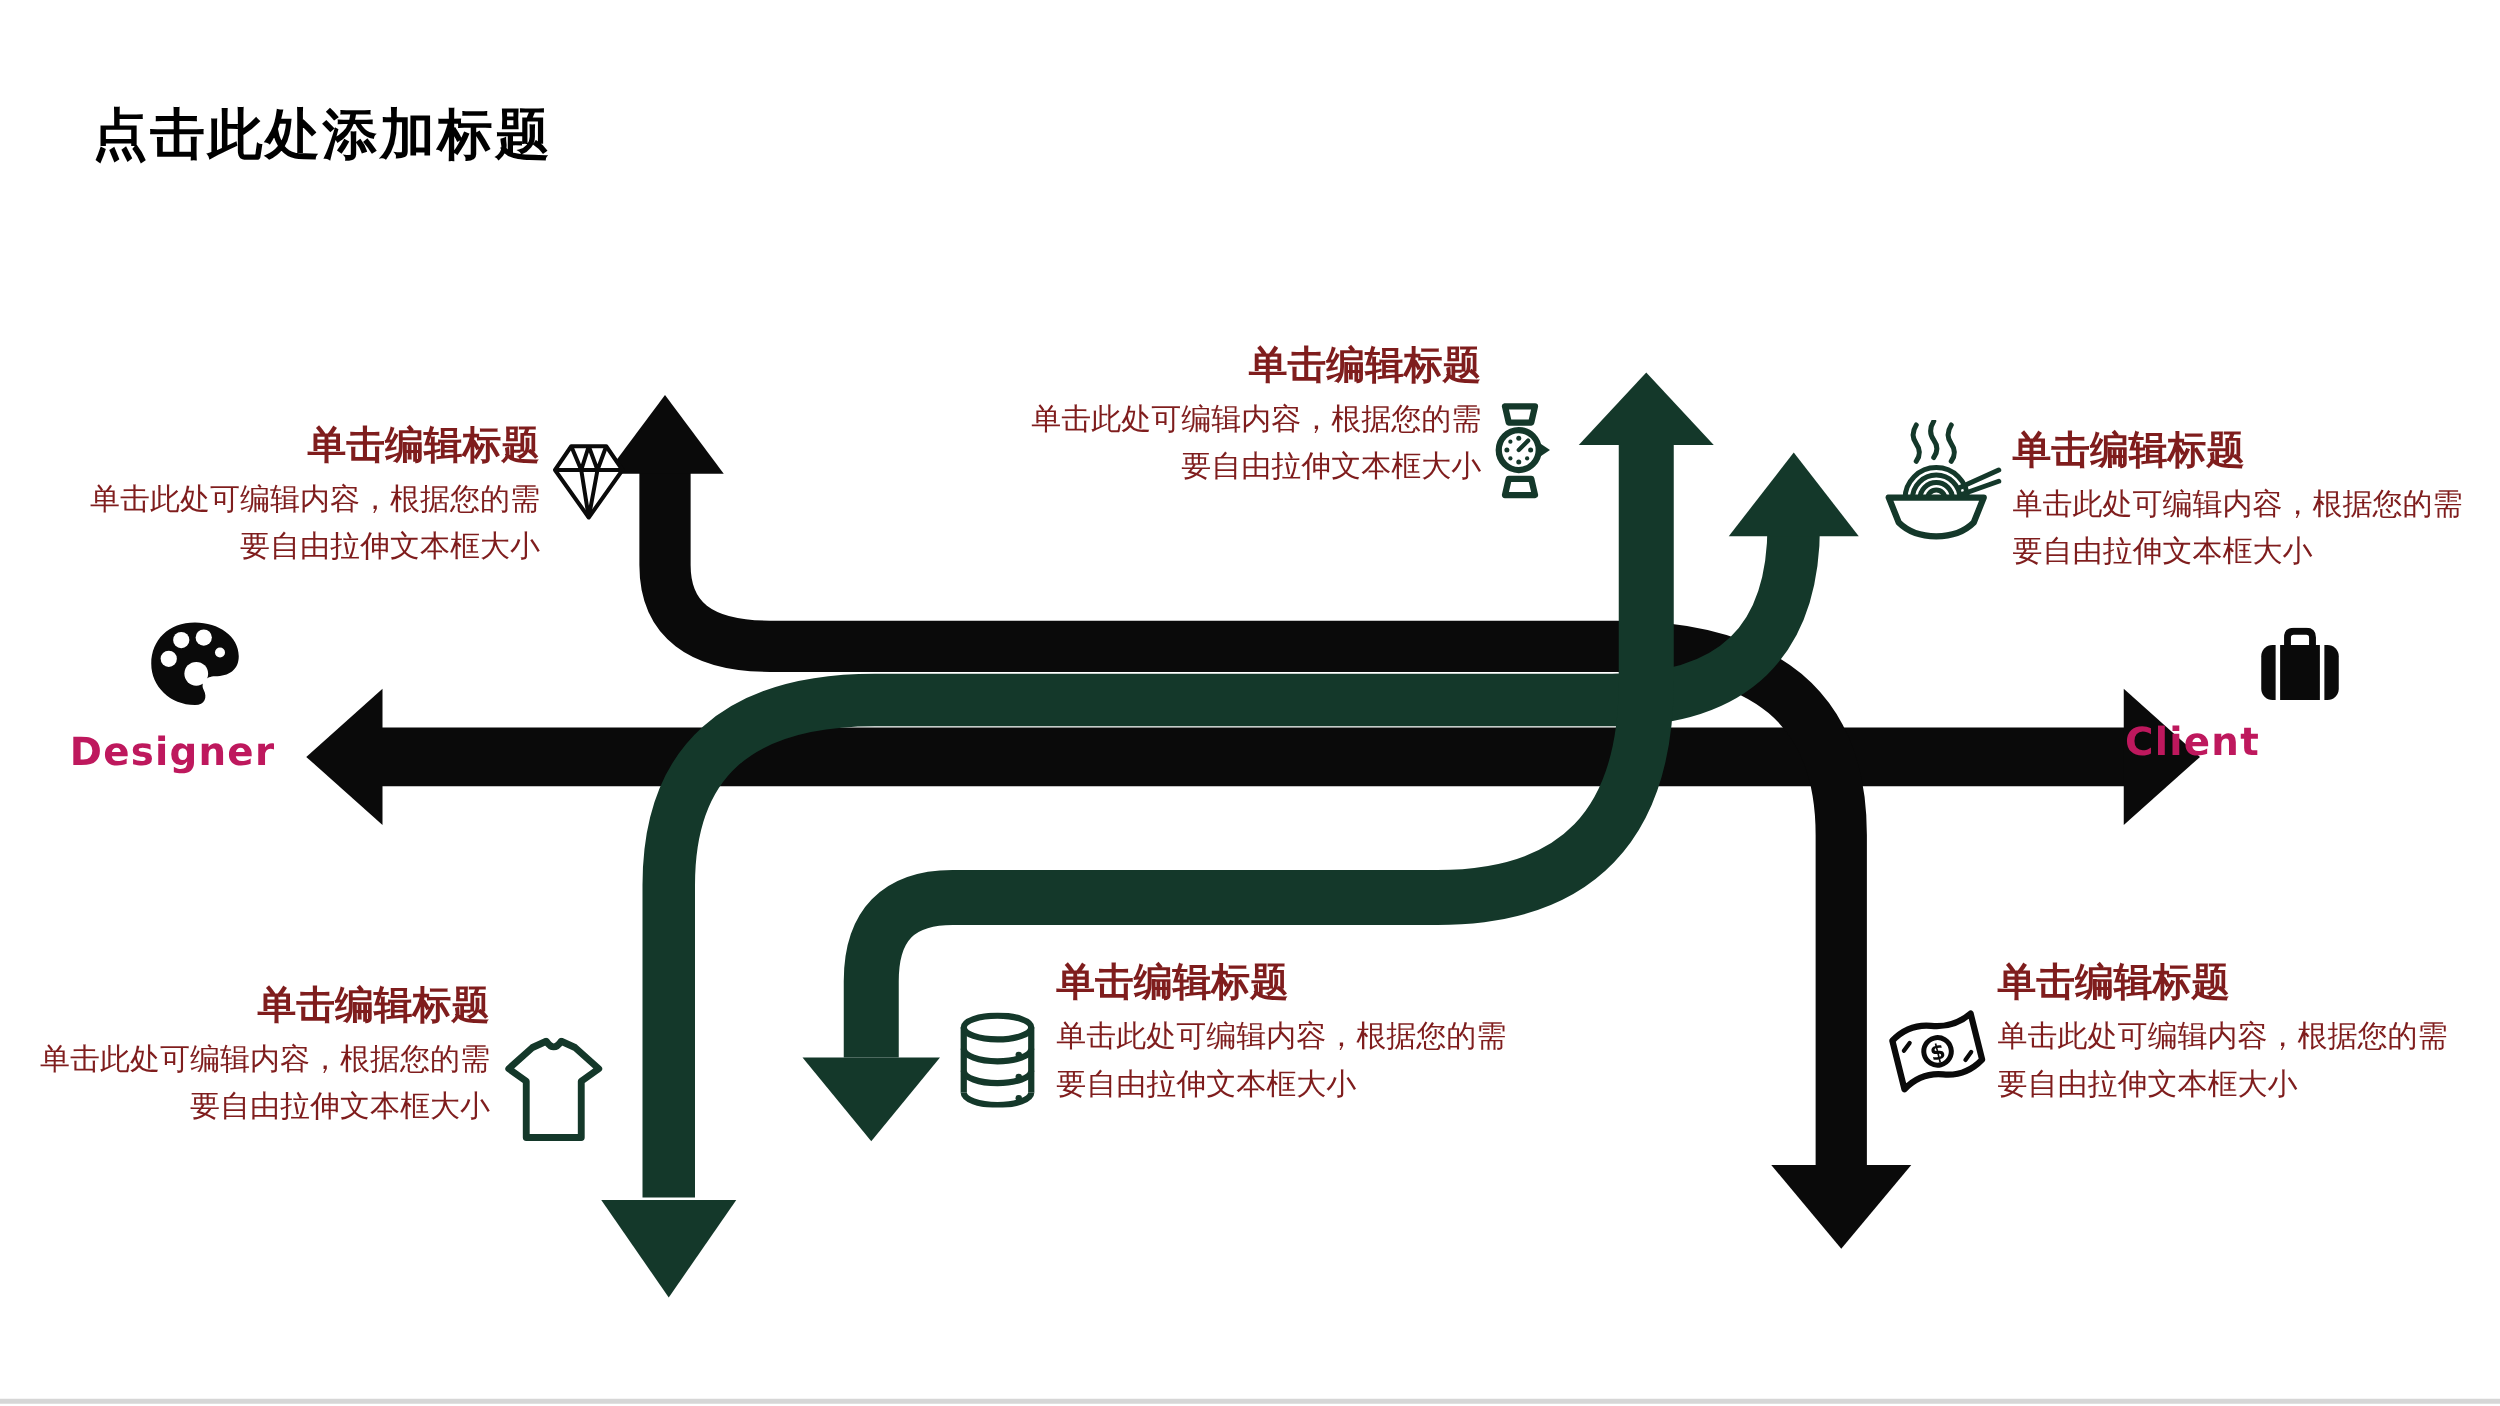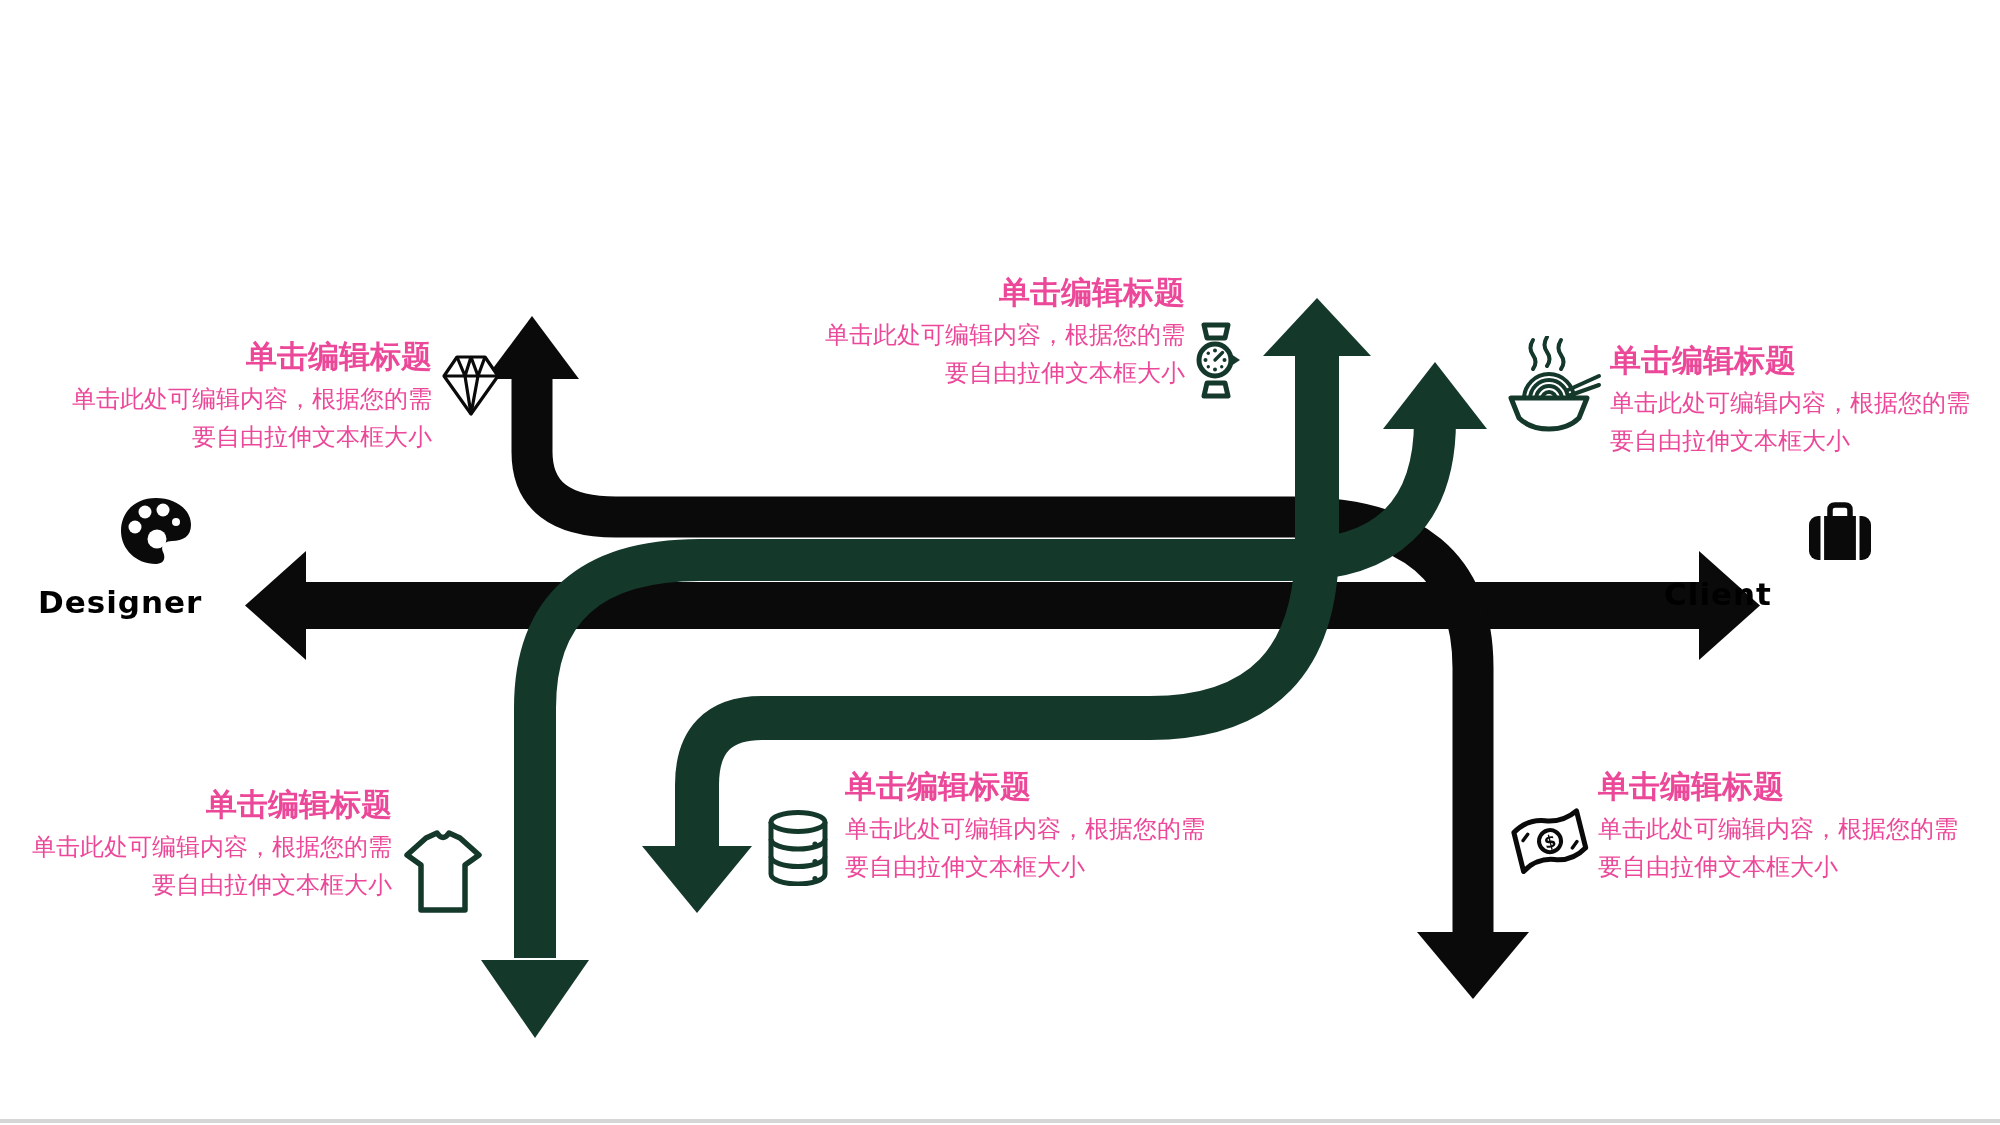--- a/index.html
+++ b/index.html
@@ -4,26 +4,26 @@
 <style>
   html,body{margin:0;padding:0;background:#ffffff;}
   #slide{
     position:relative;width:2000px;height:1125px;background:#ffffff;overflow:hidden;
     font-family:"DejaVu Sans","Liberation Sans",sans-serif;color:#000;
   }
   .abs{position:absolute;}
   #slide-title{
     left:74px;top:78px;font-size:44px;font-weight:800;letter-spacing:2px;color:#000;
   }
-  .tblock{line-height:38px;font-size:24px;color:#ec4899;}
+  .tblock{line-height:38px;font-size:24px;color:#7f1d1d;}
   .tblock .tb-title{font-size:31px;font-weight:800;line-height:40px;margin-bottom:4px;}
   .align-right{text-align:right;}
   .align-left{text-align:left;}
   .actor-label{
-    font-size:31px;font-weight:800;color:#000000;text-align:left;letter-spacing:1px;
+    font-size:31px;font-weight:800;color:#be185d;text-align:center;letter-spacing:1px;
   }
   svg{display:block;}
   #arrows{left:0;top:0;}
   .icon{position:absolute;}
   #bottom-edge{left:0;top:1119px;width:2000px;height:4px;background:#d6d6d6;}
 </style>
 </head>
 <body>
 
 <div id="slide">
@@ -46,20 +46,21 @@
       <polygon points="1435,362 1383,429 1487,429" fill="#14382a"></polygon>
       <polygon points="535,1038 481,960 589,960" fill="#14382a"></polygon>
     </g>
     <g>
       <path d="M1317 352 L1317 545 Q1317 718 1150 718 L762 718 Q697 718 697 785 L697 846" stroke="#14382a" stroke-width="44" fill="none"></path>
       <polygon points="1317,298 1263,356 1371,356" fill="#14382a"></polygon>
       <polygon points="697,913 642,846 752,846" fill="#14382a"></polygon>
     </g>
   </svg>
 
+  <div id="slide-title" class="abs">点击此处添加标题</div>
 
   <div class="abs tblock align-right" style="right:1568px;top:336px;width:430px;">
     <div class="tb-title">单击编辑标题</div>
     <div class="tb-line">单击此处可编辑内容，根据您的需</div>
     <div class="tb-line">要自由拉伸文本框大小</div>
   </div>
   <svg class="icon" style="left:437px;top:352px;" width="68" height="66" viewBox="0 0 68 66">
     <g stroke="#0a0a0a" stroke-width="3.2" fill="#fff" stroke-linejoin="round">
       <path d="M20 5 H48 L61 24 L34 62 L7 24 Z"></path>
       <path d="M7 24 H61 M20 5 L28 24 M48 5 L41 24 M34 5 L28 24 M34 5 L41 24 M28 24 L34 62 M41 24 L34 62" fill="none"></path>

